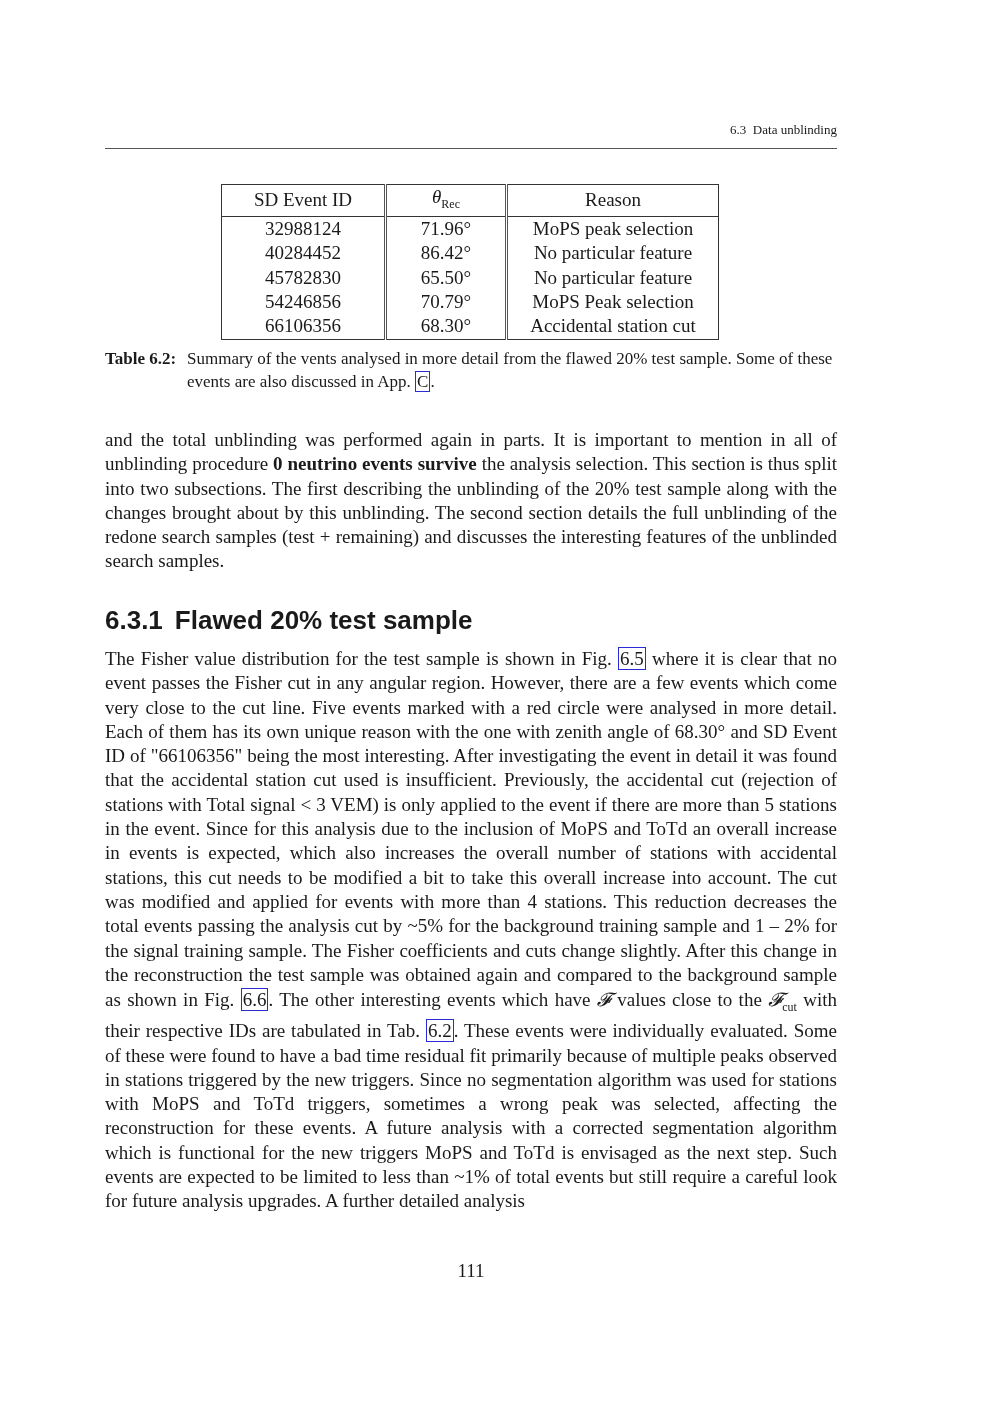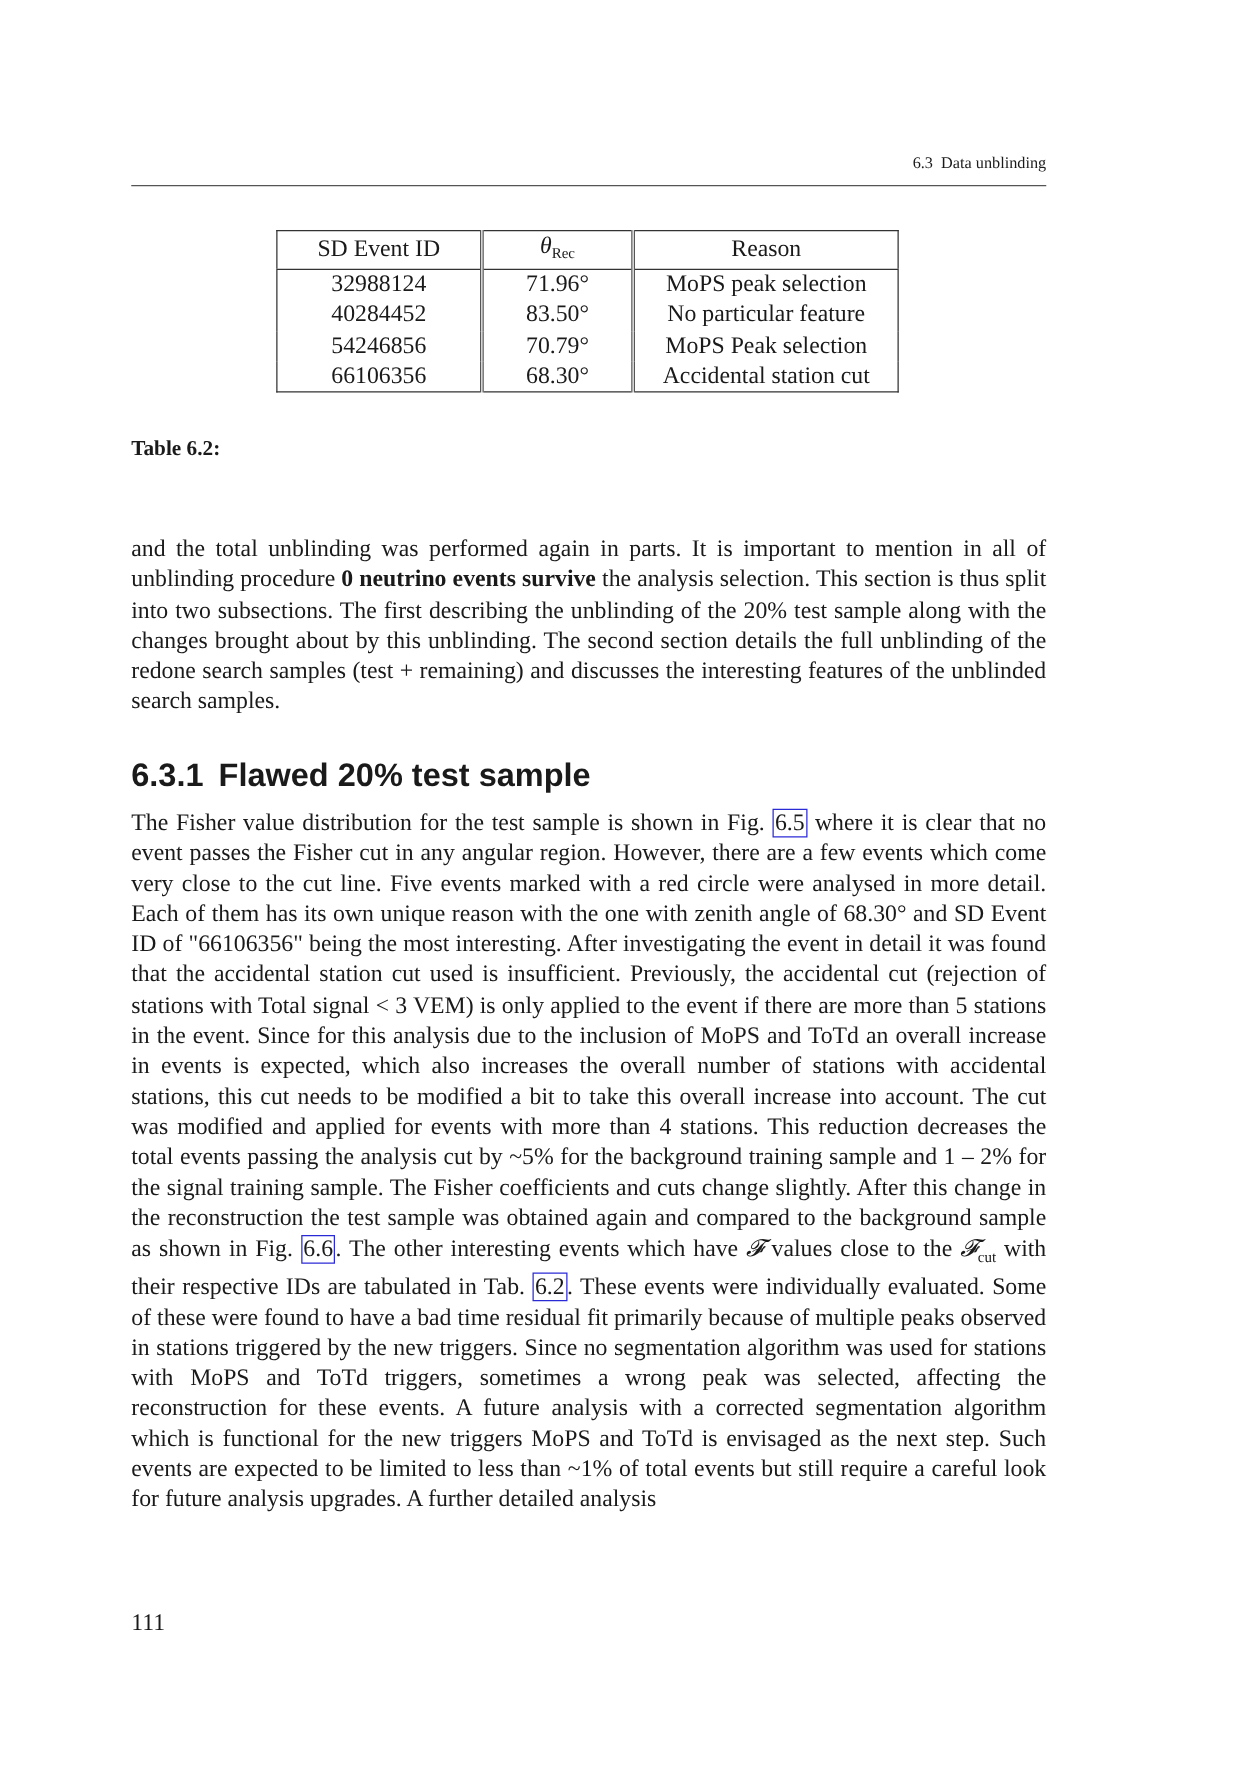--- a/index.html
+++ b/index.html
@@ -25,21 +25,21 @@
   .caption .cap-text { margin-left: 82px; }
   .link-box { border: 1px solid #2b2bd6; padding: 0 1px; }
 
   .para { position: absolute; left: 0; width: 732px; font-size: 19px; line-height: 24.3px; text-align: justify; }
   .p1 { top: 428px; }
   .section-heading { position: absolute; top: 605px; left: 0; font-family: "Liberation Sans", "DejaVu Sans", sans-serif;
                      font-weight: bold; font-size: 26px; }
   .section-heading .num { margin-right: 12px; }
   .p2 { top: 647px; }
   .script-f { font-family: "DejaVu Serif", serif; font-style: italic; }
-  .page-number { position: absolute; top: 1260px; left: 0; width: 732px; text-align: left; font-size: 19px; margin-top: 28px; }
+  .page-number { position: absolute; top: 1260px; left: 0; width: 732px; text-align: center; font-size: 19px; }
 </style>
 </head>
 <body>
 
 <div class="page">
 
   <div class="running-header">
     <span>6.3</span>&nbsp;&nbsp;<span>Data unblinding</span>
   </div>
   <div class="header-rule"></div>
@@ -54,39 +54,45 @@
         </tr>
       </thead>
       <tbody>
         <tr>
           <td class="col1">32988124</td>
           <td class="col2">71.96°</td>
           <td class="col3">MoPS peak selection</td>
         </tr>
         <tr>
           <td class="col1">40284452</td>
-          <td class="col2">83.50°</td>
+          <td class="col2">86.42°</td>
+          <td class="col3">No particular feature</td>
+        </tr>
+        <tr>
+          <td class="col1">45782830</td>
+          <td class="col2">65.50°</td>
           <td class="col3">No particular feature</td>
         </tr>
         <tr>
           <td class="col1">54246856</td>
           <td class="col2">70.79°</td>
           <td class="col3">MoPS Peak selection</td>
         </tr>
         <tr>
           <td class="col1">66106356</td>
           <td class="col2">68.30°</td>
           <td class="col3">Accidental station cut</td>
         </tr>
       </tbody>
     </table>
   </div>
 
   <div class="caption">
     <span class="cap-label">Table 6.2:</span>
+    <div class="cap-text"><span>Summary of the vents analysed in more detail from the flawed 20% test sample. Some of these events are also discussed in App.</span> <span class="link-box">C</span><span>.</span></div>
   </div>
 
   <p class="para p1" style="margin:0;"><span>and the total unblinding was performed again in parts. It is important to mention in all of unblinding procedure </span><b>0 neutrino events survive</b><span> the analysis selection. This section is thus split into two subsections. The first describing the unblinding of the 20% test sample along with the changes brought about by this unblinding. The second section details the full unblinding of the redone search samples (test + remaining) and discusses the interesting features of the unblinded search samples.</span></p>
 
   <h2 class="section-heading" style="margin:0;">
     <span class="num">6.3.1</span><span>Flawed 20% test sample</span>
   </h2>
 
   <p class="para p2" style="margin:0;"><span>The Fisher value distribution for the test sample is shown in Fig. </span><span class="link-box">6.5</span><span> where it is clear that no event passes the Fisher cut in any angular region. However, there are a few events which come very close to the cut line. Five events marked with a red circle were analysed in more detail. Each of them has its own unique reason with the one with zenith angle of 68.30° and SD Event ID of "66106356" being the most interesting. After investigating the event in detail it was found that the accidental station cut used is insufficient. Previously, the accidental cut (rejection of stations with Total signal &lt; 3 VEM) is only applied to the event if there are more than 5 stations in the event. Since for this analysis due to the inclusion of MoPS and ToTd an overall increase in events is expected, which also increases the overall number of stations with accidental stations, this cut needs to be modified a bit to take this overall increase into account. The cut was modified and applied for events with more than 4 stations. This reduction decreases the total events passing the analysis cut by ~5% for the background training sample and 1 – 2% for the signal training sample. The Fisher coefficients and cuts change slightly. After this change in the reconstruction the test sample was obtained again and compared to the background sample as shown in Fig. </span><span class="link-box">6.6</span><span>. The other interesting events which have </span><span class="script-f">𝓕</span><span> values close to the </span><span class="script-f">𝓕</span><sub style="font-size:12px;">cut</sub><span> with their respective IDs are tabulated in Tab. </span><span class="link-box">6.2</span><span>. These events were individually evaluated. Some of these were found to have a bad time residual fit primarily because of multiple peaks observed in stations triggered by the new triggers. Since no segmentation algorithm was used for stations with MoPS and ToTd triggers, sometimes a wrong peak was selected, affecting the reconstruction for these events. A future analysis with a corrected segmentation algorithm which is functional for the new triggers MoPS and ToTd is envisaged as the next step. Such events are expected to be limited to less than ~1% of total events but still require a careful look for future analysis upgrades. A further detailed analysis</span></p>
 

